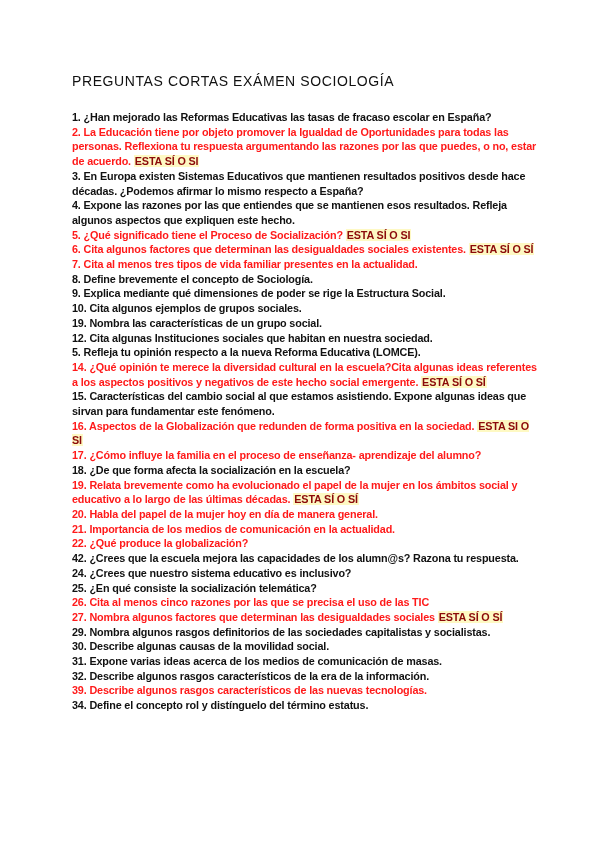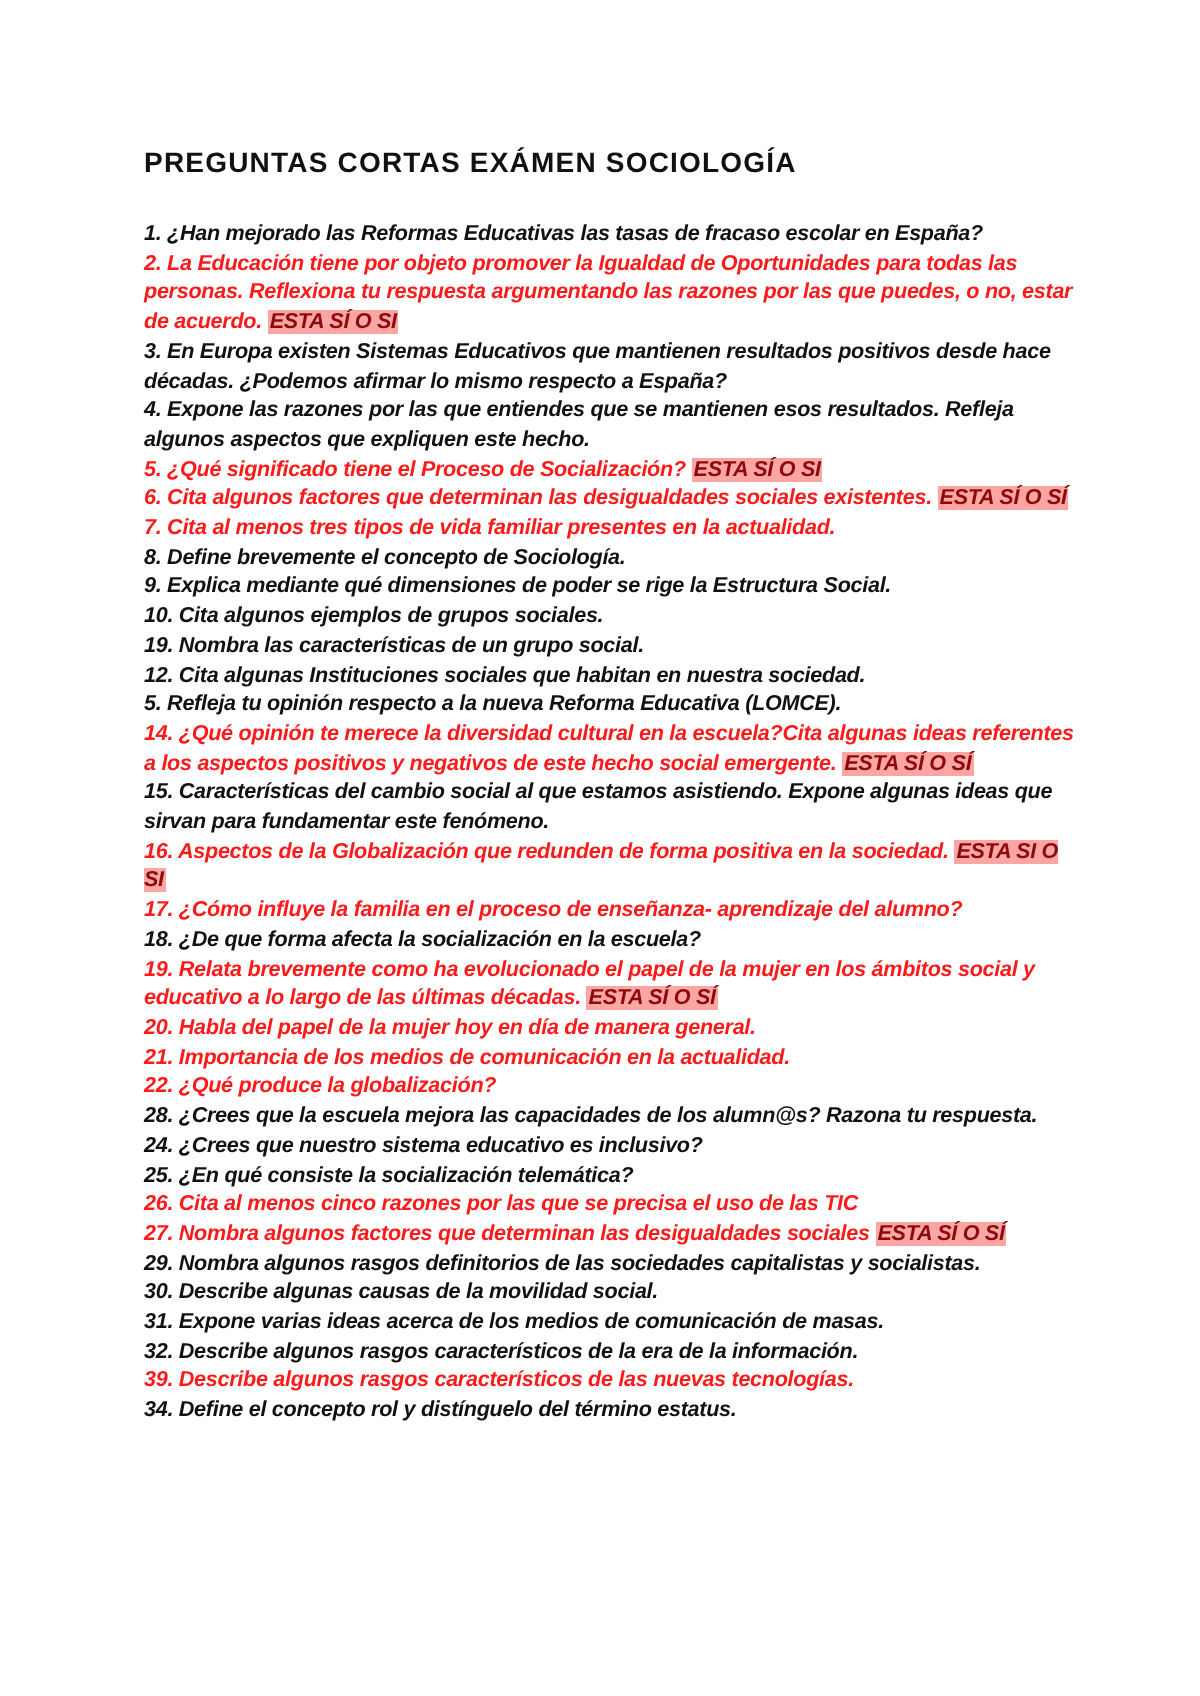--- a/index.html
+++ b/index.html
@@ -1,30 +1,30 @@
 <!DOCTYPE html>
 <html><head>
   <meta charset="utf-8">
   <style>
     html, body { margin: 0; padding: 0; background: #ffffff; }
     body { width: 600px; height: 848px; position: relative; overflow: hidden; }
     .page { position: absolute; left: 72px; top: 72px; width: 470px; }
     .title {
       font-family: "Liberation Sans", sans-serif;
-      font-weight: bold; font-size: 14px; color: #111;
+      font-weight: normal; font-size: 14px; color: #111;
       letter-spacing: 0.6px; margin: 0 0 20px 0; line-height: 18px;
     }
     .list { margin: 0; padding: 0; list-style: none; }
     .q {
       font-family: "Liberation Sans", sans-serif;
       font-weight: bold; font-size: 10.8px; line-height: 14.7px;
-      letter-spacing: -0.15px; color: #111; margin: 0; font-style: italic;
+      letter-spacing: -0.15px; color: #111; margin: 0;
     }
     .q.red { color: #ff1a1a; }
-    .hl { background: #fca5a5; color: #8b0a0a; padding: 0 1px; }
+    .hl { background: #fef9c3; color: #8b0a0a; padding: 0 1px; }
   </style>
 </head>
 <body>
 
 <div class="page">
   <h1 class="title">PREGUNTAS CORTAS EXÁMEN SOCIOLOGÍA</h1>
   <ol class="list" id="qlist">
       <li class="q"><span>1. ¿Han mejorado las Reformas Educativas las tasas de fracaso escolar en España?</span></li>
       <li class="q red"><span>2. La Educación tiene por objeto promover la Igualdad de Oportunidades para todas las personas. Reflexiona tu respuesta argumentando las razones por las que puedes, o no, estar de acuerdo.</span> <span class="hl">ESTA SÍ O SI</span></li>
       <li class="q"><span>3. En Europa existen Sistemas Educativos que mantienen resultados positivos desde hace décadas. ¿Podemos afirmar lo mismo respecto a España?</span></li>
@@ -40,21 +40,21 @@
       <li class="q"><span>5. Refleja tu opinión respecto a la nueva Reforma Educativa (LOMCE).</span></li>
       <li class="q red"><span>14. ¿Qué opinión te merece la diversidad cultural en la escuela?Cita algunas ideas referentes a los aspectos positivos y negativos de este hecho social emergente.</span> <span class="hl">ESTA SÍ O SÍ</span></li>
       <li class="q"><span>15. Características del cambio social al que estamos asistiendo. Expone algunas ideas que sirvan para fundamentar este fenómeno.</span></li>
       <li class="q red"><span>16. Aspectos de la Globalización que redunden de forma positiva en la sociedad.</span> <span class="hl">ESTA SI O SI</span></li>
       <li class="q red"><span>17. ¿Cómo influye la familia en el proceso de enseñanza- aprendizaje del alumno?</span></li>
       <li class="q"><span>18. ¿De que forma afecta la socialización en la escuela?</span></li>
       <li class="q red"><span>19. Relata brevemente como ha evolucionado el papel de la mujer en los ámbitos social y educativo a lo largo de las últimas décadas.</span> <span class="hl">ESTA SÍ O SÍ</span></li>
       <li class="q red"><span>20. Habla del papel de la mujer hoy en día de manera general.</span></li>
       <li class="q red"><span>21. Importancia de los medios de comunicación en la actualidad.</span></li>
       <li class="q red"><span>22. ¿Qué produce la globalización?</span></li>
-      <li class="q"><span>28. ¿Crees que la escuela mejora las capacidades de los alumn@s? Razona tu respuesta.</span></li>
+      <li class="q"><span>42. ¿Crees que la escuela mejora las capacidades de los alumn@s? Razona tu respuesta.</span></li>
       <li class="q"><span>24. ¿Crees que nuestro sistema educativo es inclusivo?</span></li>
       <li class="q"><span>25. ¿En qué consiste la socialización telemática?</span></li>
       <li class="q red"><span>26. Cita al menos cinco razones por las que se precisa el uso de las TIC</span></li>
       <li class="q red"><span>27. Nombra algunos factores que determinan las desigualdades sociales</span> <span class="hl">ESTA SÍ O SÍ</span></li>
       <li class="q"><span>29. Nombra algunos rasgos definitorios de las sociedades capitalistas y socialistas.</span></li>
       <li class="q"><span>30. Describe algunas causas de la movilidad social.</span></li>
       <li class="q"><span>31. Expone varias ideas acerca de los medios de comunicación de masas.</span></li>
       <li class="q"><span>32. Describe algunos rasgos característicos de la era de la información.</span></li>
       <li class="q red"><span>39. Describe algunos rasgos característicos de las nuevas tecnologías.</span></li>
       <li class="q"><span>34. Define el concepto rol y distínguelo del término estatus.</span></li>

